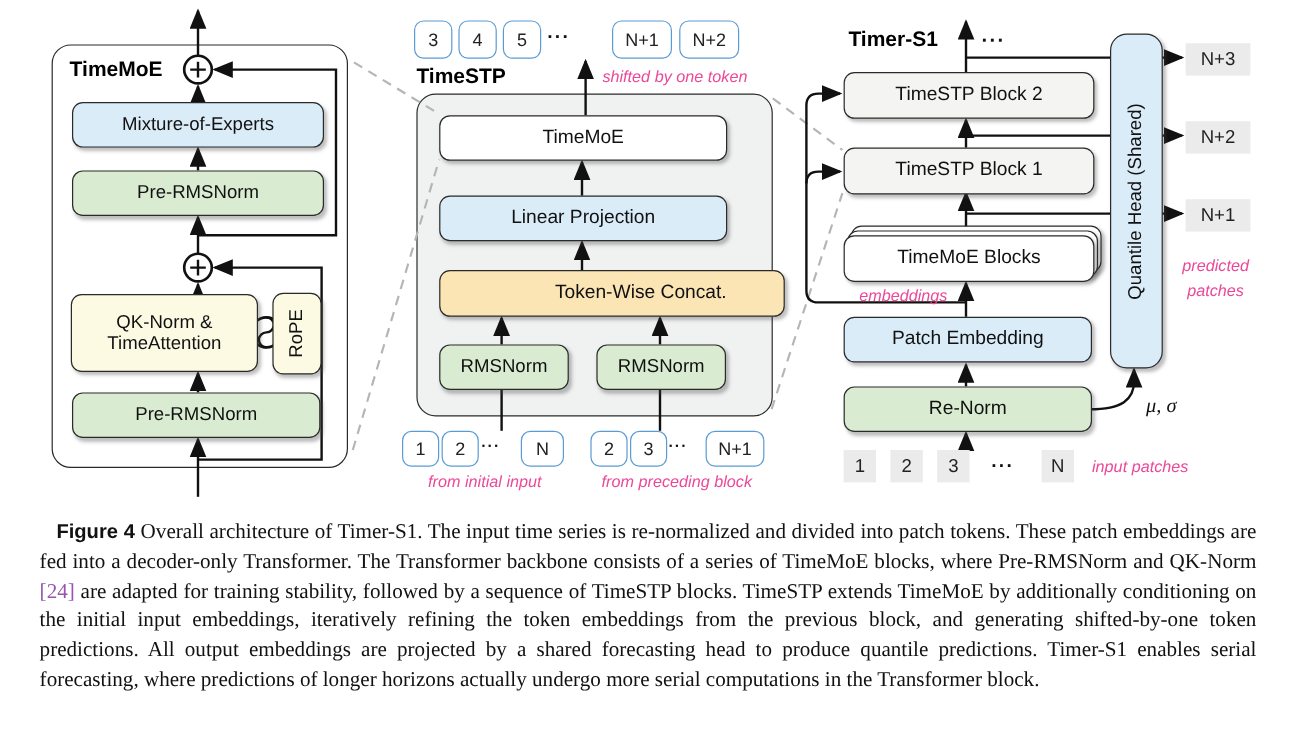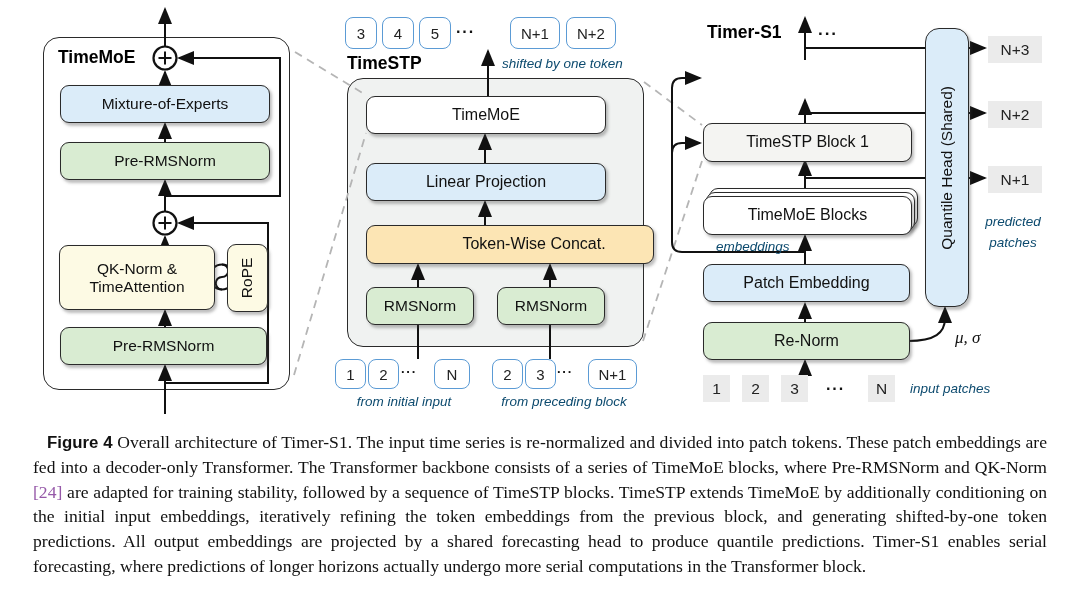--- a/index.html
+++ b/index.html
@@ -16,21 +16,21 @@
   .cream{background:#fdfae4;}
   .orange{background:#fce5b4;}
   .blockgray{background:#f4f4f2;}
   .white{background:#ffffff;}
   .chip{position:absolute;border:1.9px solid #5b9bd5;border-radius:8px;background:#fff;display:flex;
         align-items:center;justify-content:center;font-size:15px;color:#222;z-index:3;}
   .patch{position:absolute;background:#ebebeb;display:flex;align-items:center;justify-content:center;
         font-size:15.5px;color:#222;z-index:3;}
   .lbl{position:absolute;z-index:3;}
   .btitle{font-weight:bold;font-size:17.5px;color:#000;}
-  .ital{font-style:italic;font-size:13.5px;color:#0c4a6e;}
+  .ital{font-style:italic;font-size:13.5px;color:#ec4899;}
   .dots{position:absolute;z-index:3;font-weight:bold;font-size:16px;letter-spacing:1px;color:#111;}
   .rot span{display:block;transform:rotate(-90deg);white-space:nowrap;}
   #caption{position:absolute;left:33px;top:430px;width:1014px;z-index:3;
            font-family:"Liberation Serif",serif;font-size:17.6px;line-height:1.41;color:#111;
            text-align:justify;}
   #caption .figlabel{font-family:"Liberation Sans",sans-serif;font-weight:bold;font-size:16.8px;margin-left:14px;}
   #caption .cite{color:#9558a8;}
   .musig{font-family:"Liberation Serif",serif;font-style:italic;font-size:17px;color:#111;}
 </style>
 </head>
@@ -148,20 +148,21 @@
   <div class="chip" style="left:525px;top:359px;width:29px;height:28px;">3</div>
   <div class="dots" style="left:557px;top:364px;font-size:13px;">···</div>
   <div class="chip" style="left:588px;top:359px;width:47px;height:28px;">N+1</div>
 
   <div class="lbl ital" style="left:335px;top:394px;width:138px;text-align:center;">from initial input</div>
   <div class="lbl ital" style="left:488px;top:394px;width:152px;text-align:center;">from preceding block</div>
 
   <div class="lbl btitle" style="left:707px;top:22px;">Timer-S1</div>
   <div class="dots" style="left:818px;top:24px;font-size:17px;">···</div>
 
+  <div class="node blockgray" style="left:703px;top:60px;width:207px;height:37px;font-size:16px;">TimeSTP Block 2</div>
   <div class="node blockgray" style="left:703px;top:123px;width:207px;height:37px;font-size:16px;">TimeSTP Block 1</div>
 
   <div class="node white" style="left:709px;top:188px;width:207px;height:37px;"></div>
   <div class="node white" style="left:706px;top:192px;width:207px;height:37px;"></div>
   <div class="node white" style="left:703px;top:196px;width:207px;height:37px;font-size:16px;">TimeMoE Blocks</div>
 
   <div class="lbl ital" style="left:716px;top:239px;">embeddings</div>
 
   <div class="node blue" style="left:703px;top:264px;width:205px;height:36px;font-size:16px;">Patch Embedding</div>
   <div class="node green" style="left:703px;top:322px;width:205px;height:36px;font-size:16px;">Re-Norm</div>

